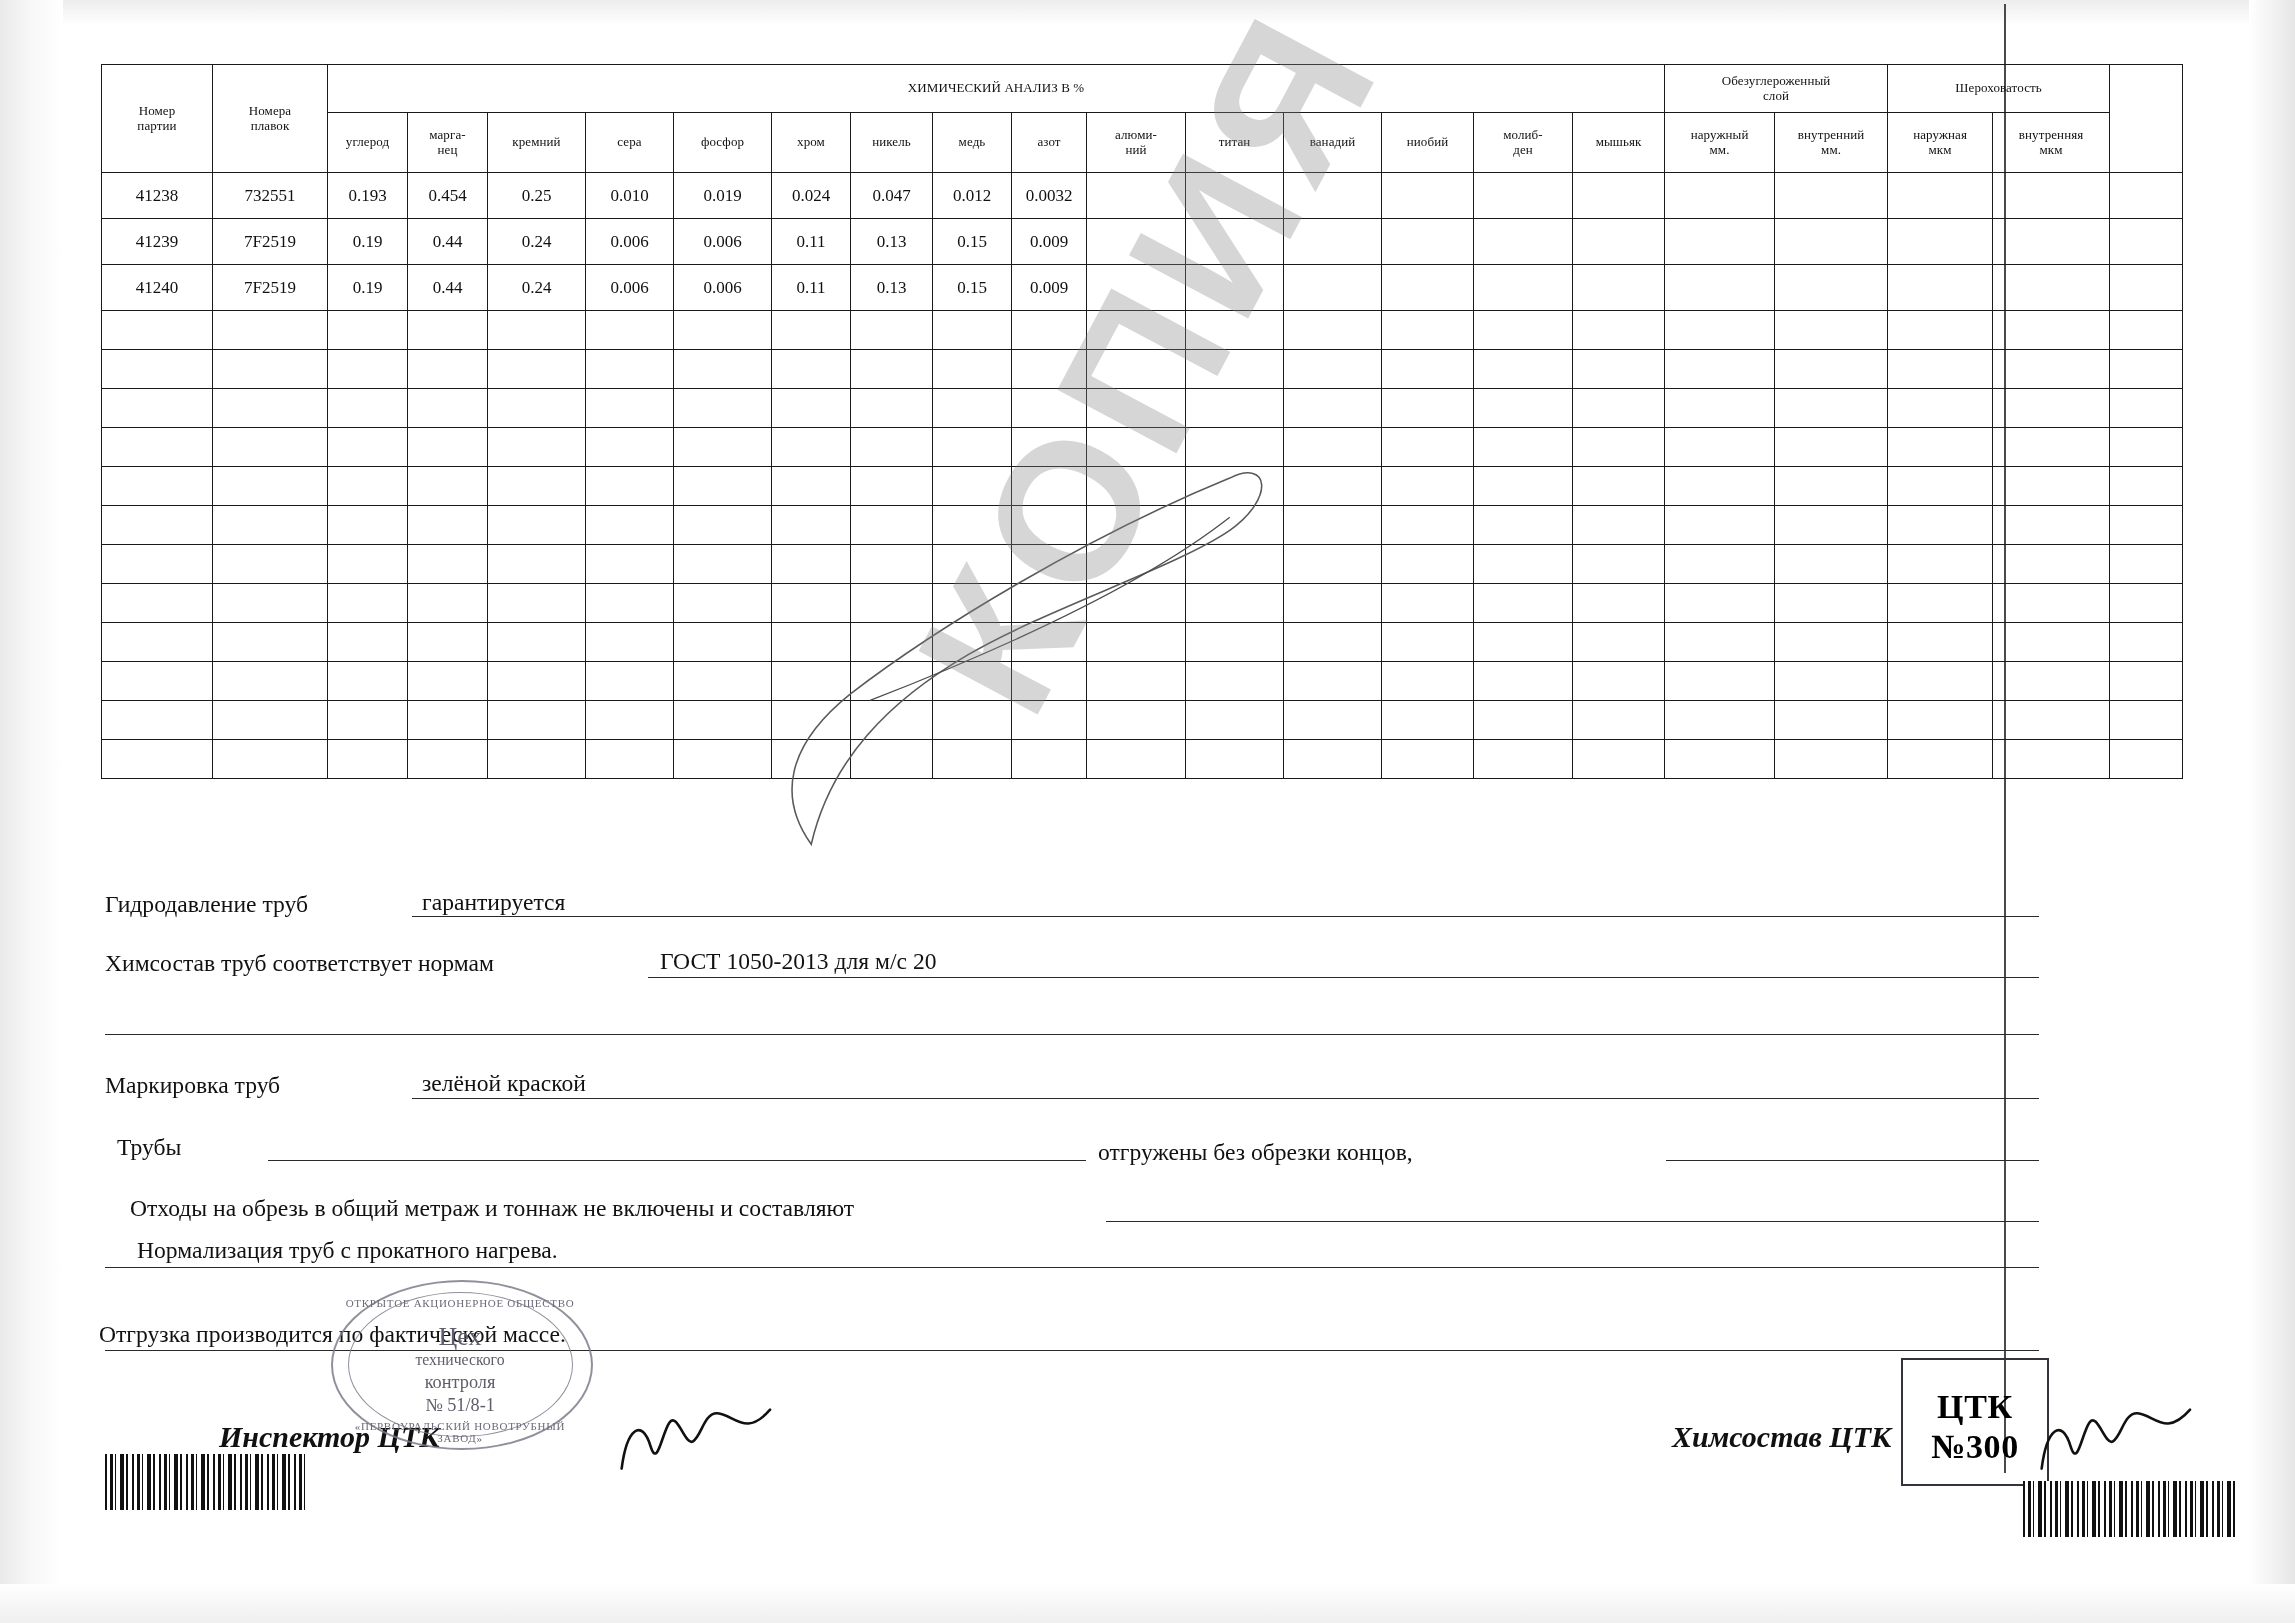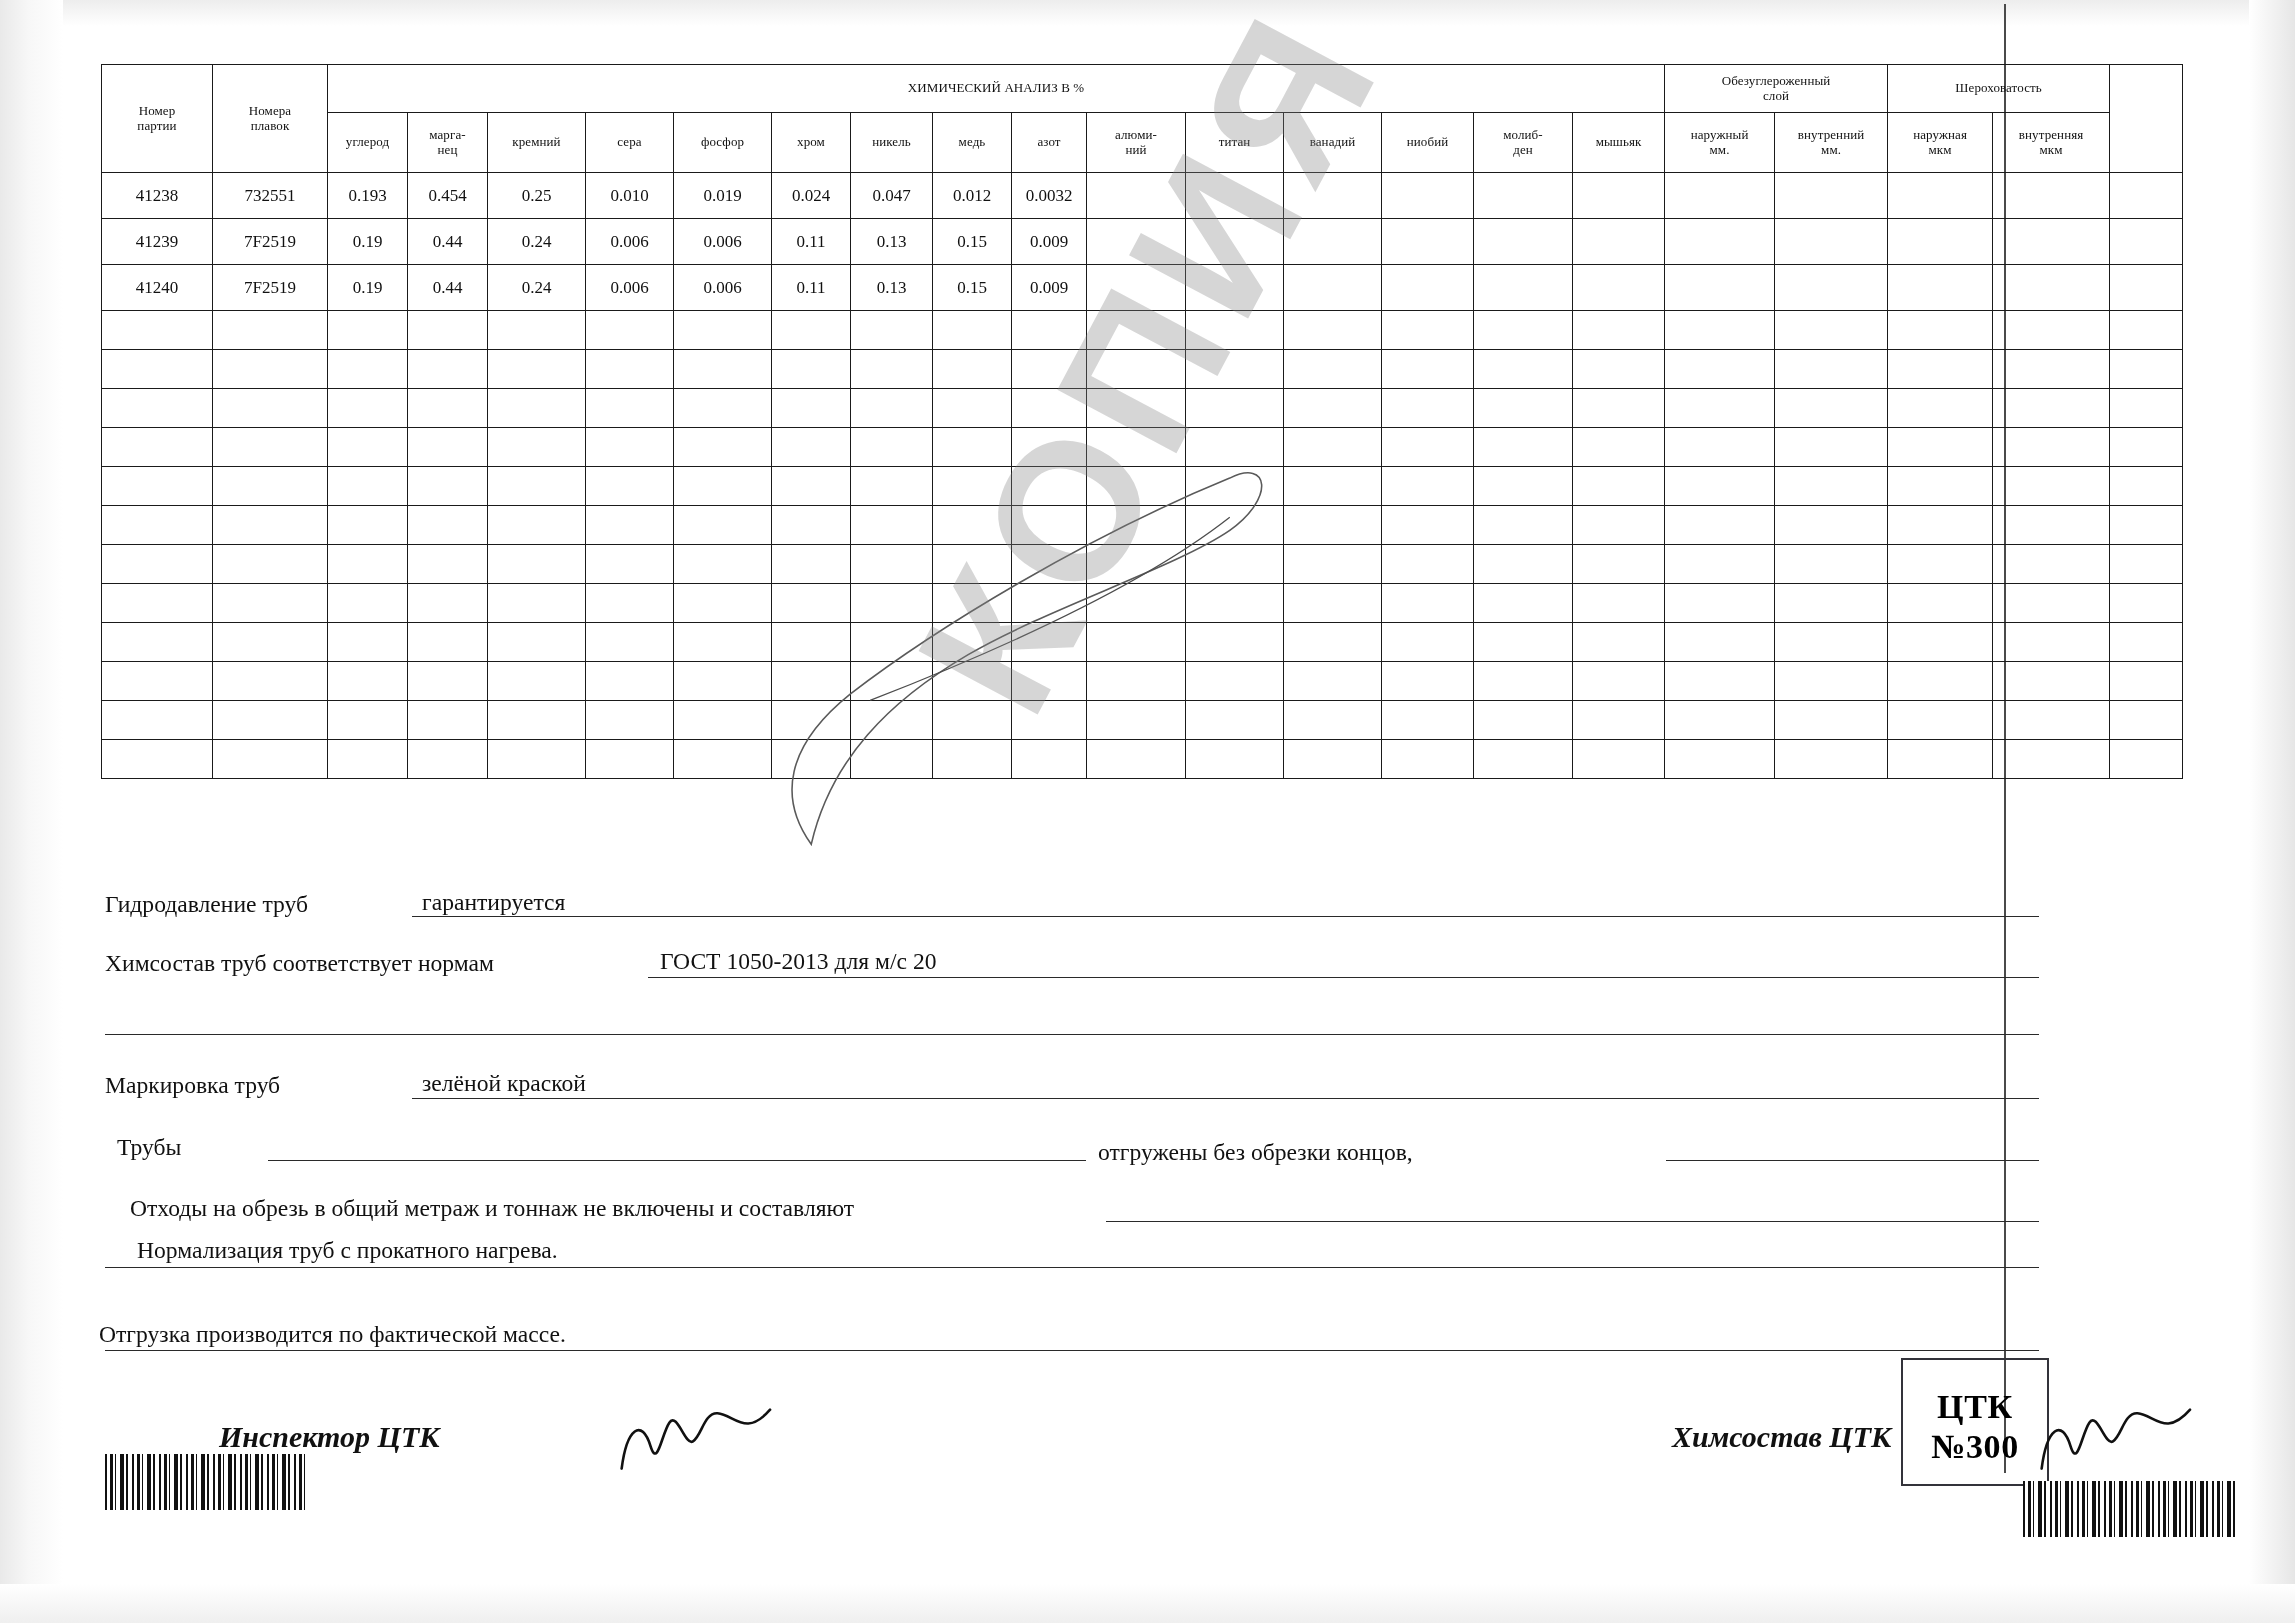--- a/index.html
+++ b/index.html
@@ -703,20 +703,30 @@
     <div class="ftext" style="left:137px; top:1237px;">Нормализация труб с прокатного нагрева.</div>
     <div class="fline" style="left:105px; top:1267px; width:1934px;"></div>
 
     <div class="ftext" style="left:99px; top:1321px;">Отгрузка производится по фактической массе.</div>
     <div class="fline" style="left:105px; top:1350px; width:1934px;"></div>
 
     <div class="ftext fbold" style="left:219px; top:1420px;">Инспектор ЦТК</div>
     <div class="ftext fbold" style="left:1672px; top:1420px;">Химсостав ЦТК</div>
   </div>
 
+  <div class="stamp-round">
+    <div class="oval-outer"></div>
+    <div class="oval-inner"></div>
+    <div class="arc-top">ОТКРЫТОЕ АКЦИОНЕРНОЕ ОБЩЕСТВО</div>
+    <div class="ctext c1">Цех</div>
+    <div class="ctext c2">технического</div>
+    <div class="ctext c3">контроля</div>
+    <div class="ctext c4">№ 51/8-1</div>
+    <div class="arc-bottom">«ПЕРВОУРАЛЬСКИЙ НОВОТРУБНЫЙ ЗАВОД»</div>
+  </div>
 
   <div class="stamp-box">
     <div class="sb1">ЦТК</div>
     <div class="sb2">№300</div>
   </div>
 
   <svg class="sig" style="left:609px; top:1388px; width:177px; height:85px;" viewBox="0 0 270 130" xmlns="http://www.w3.org/2000/svg">
     <path d="M10 100 C30 40 55 30 60 75 C64 110 80 60 95 45 C110 30 112 85 125 80 C140 74 150 40 170 45 C195 52 205 90 250 55" fill="none" stroke="#111" stroke-width="4" stroke-linecap="round"></path>
   </svg>
   <svg class="sig" style="left:2029px; top:1388px; width:177px; height:85px;" viewBox="0 0 270 130" xmlns="http://www.w3.org/2000/svg">

